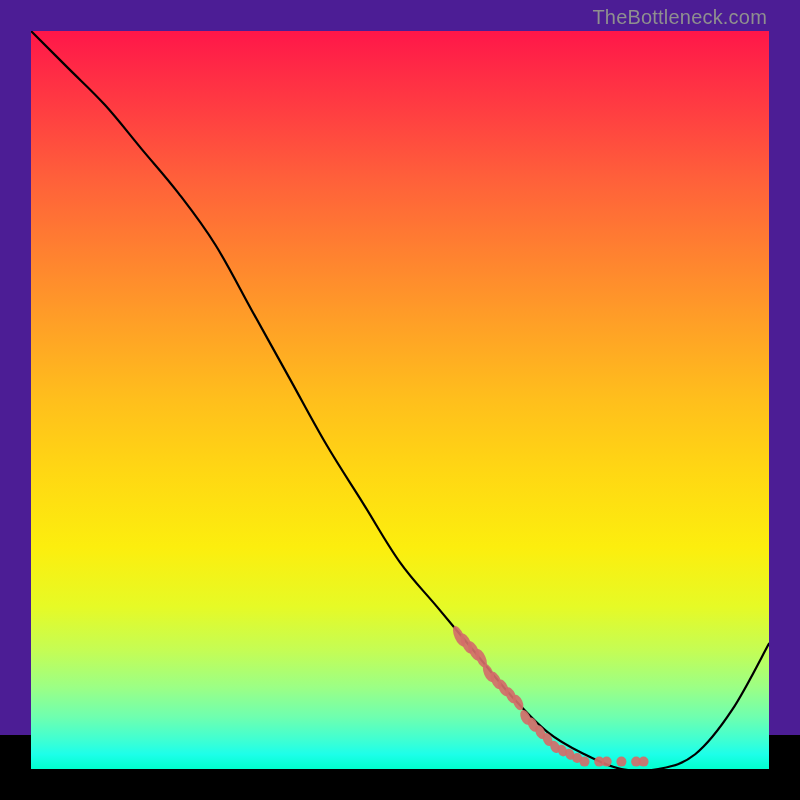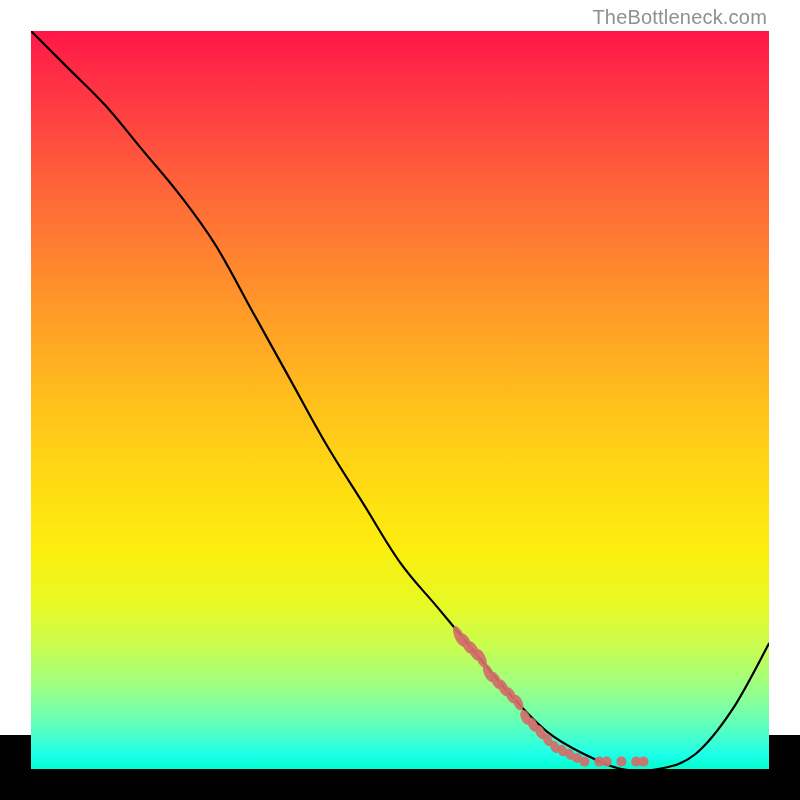--- a/index.html
+++ b/index.html
@@ -8,21 +8,21 @@
     width: 800px;
     height: 800px;
     background: #000;
     overflow: hidden;
     font-family: Arial, Helvetica, sans-serif;
   }
   .frame {
     position: relative;
     width: 800px;
     height: 735px;
-    background: #ffffff;
+    background: #4c1d95;
   }
   .plot {
     position: absolute;
     left: 31px;
     top: 31px;
     width: 738px;
     height: 738px;
     background: linear-gradient(
       to bottom,
       #ff1649 0%,

